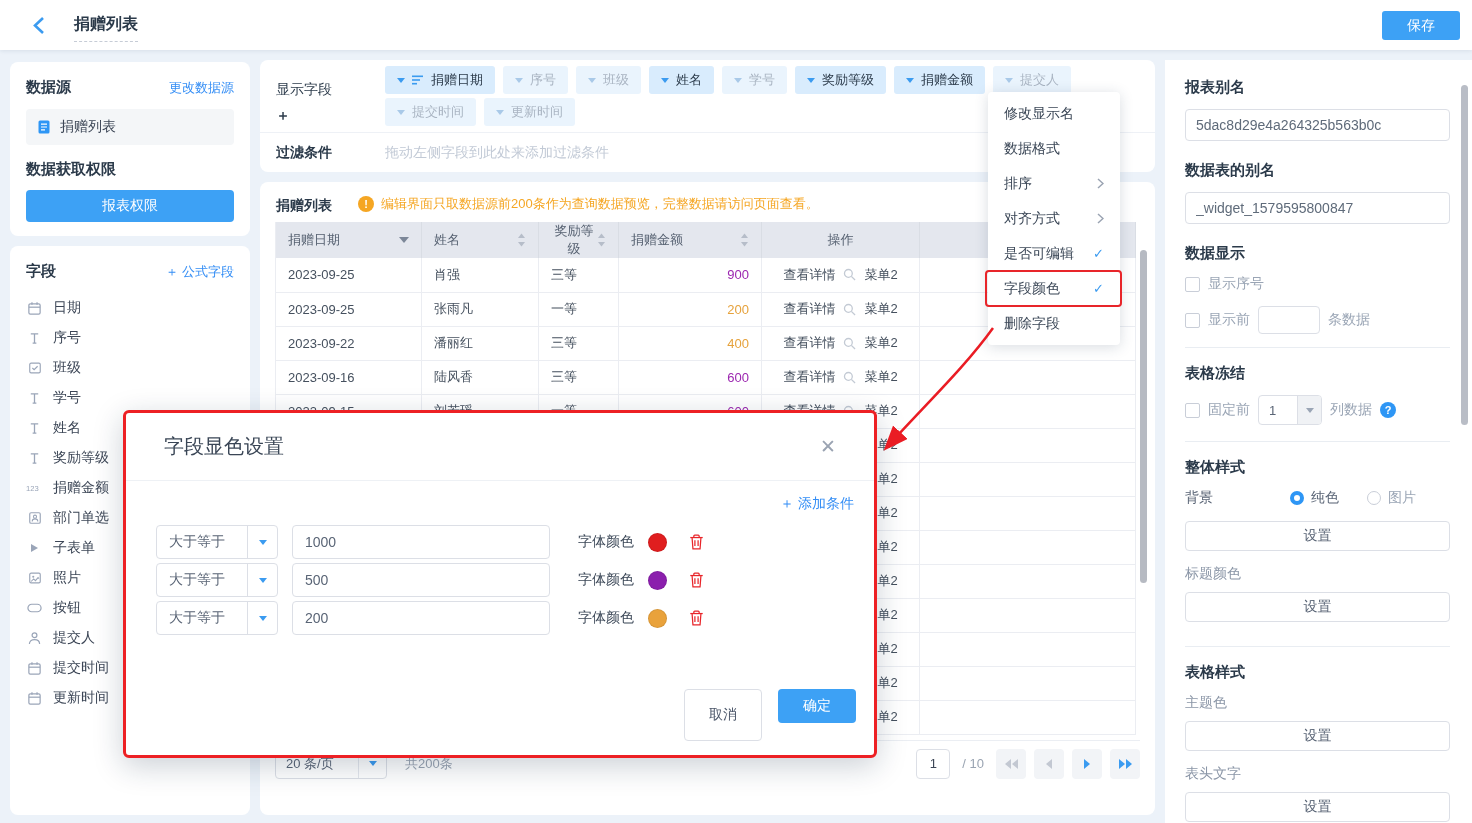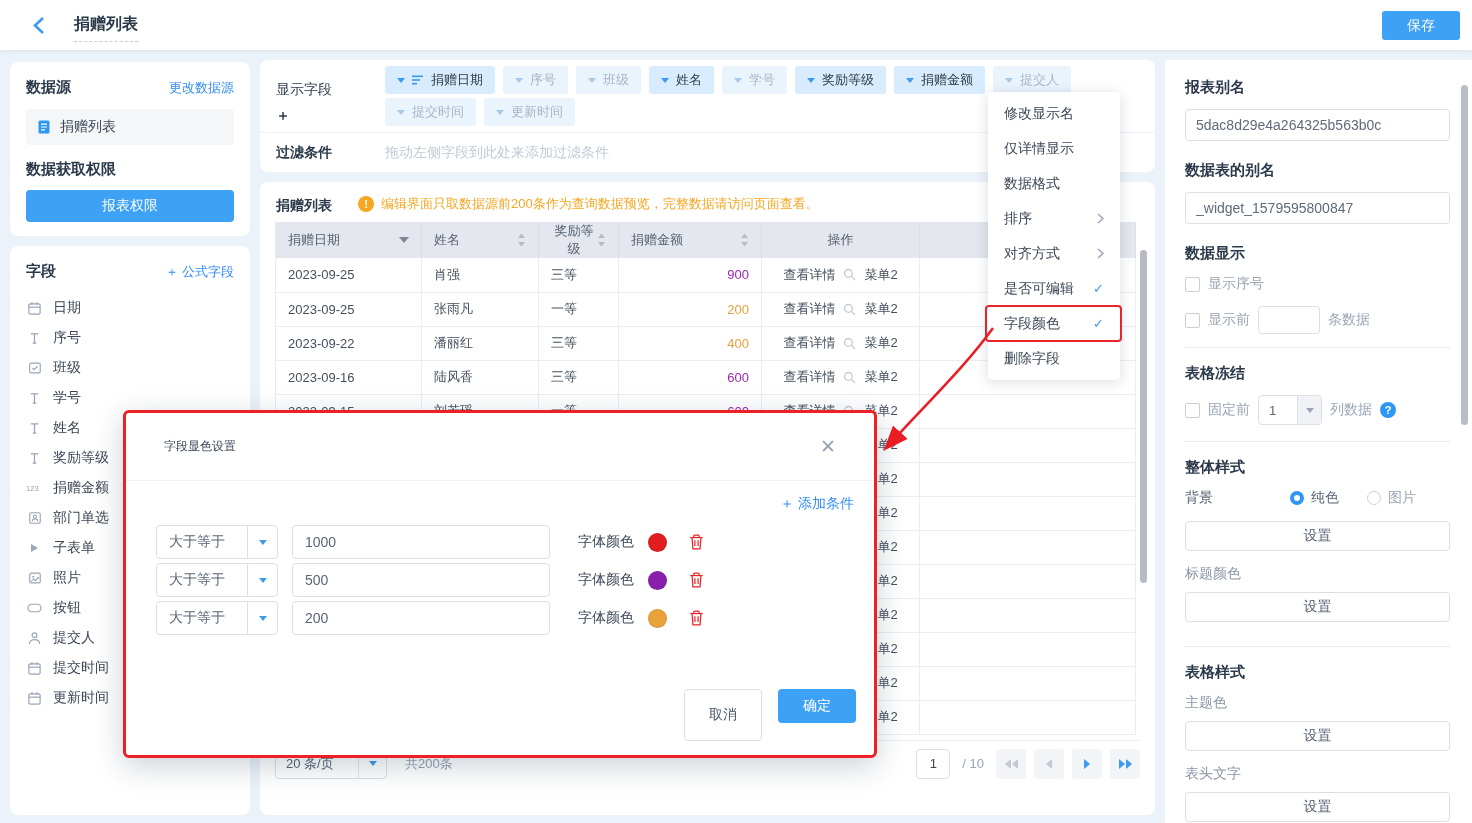--- a/index.html
+++ b/index.html
@@ -72,21 +72,21 @@
 
   
   .ctx-menu { position:absolute; left:988px; top:92px; width:132px; background:#fff; border-radius:4px; box-shadow:0 2px 14px rgba(40,60,90,.18); padding:4px 0; z-index:30; }
   .menu-item { height:35px; display:flex; align-items:center; justify-content:space-between; padding:0 16px; font-size:14px; color:#3a4656; cursor:pointer; position:relative; }
   .menu-check { color:#3b9bf0; font-size:13px; }
   .menu-hl::after { content:""; position:absolute; top:-1px; bottom:-1px; left:-3px; right:-2px; border:2px solid #e8252a; border-radius:4px; pointer-events:none; }
 
   
   .modal { position:absolute; left:123px; top:410px; width:754px; height:348px; background:#fff; border:3px solid #ed2024; border-radius:6px; box-shadow:0 8px 30px rgba(20,40,70,.22); z-index:35; }
   .modal-head { height:68px; display:flex; align-items:center; justify-content:space-between; padding:0 38px; border-bottom:1px solid #eef1f5; }
-  .modal-title { font-size:12px; color:#3a4656;text-align:center; }
+  .modal-title { font-size:20px; color:#3a4656;text-align:center; }
   .modal-close { font-size:19px; color:#9aa3b2; cursor:pointer; line-height:1; }
   .add-cond { position:absolute; right:20px; top:82px; color:#338df5; font-size:14px; cursor:pointer; }
   .modal-rows { position:absolute; left:30px; top:112px; }
   .m-row { display:flex; align-items:center; height:34px; margin-bottom:4px; }
   .m-select { width:122px; height:34px; border:1px solid #dcdfe6; border-radius:4px; display:flex; align-items:center; background:#fff; cursor:pointer; }
   .m-select .ms-txt { flex:1; padding-left:12px; font-size:14px; color:#5a6576; }
   .m-select .ms-caret { width:30px; align-self:stretch; border-left:1px solid #dcdfe6; display:flex; align-items:center; justify-content:center; }
   .m-input { margin-left:14px; width:258px; height:34px; border:1px solid #dcdfe6; border-radius:4px; padding:0 12px; font-size:14px; color:#5a6576; }
   .m-collab { margin-left:28px; font-size:14px; color:#3a4656; }
   .m-circle { margin-left:14px; width:19px; height:19px; border-radius:50%; border:1px solid rgba(0,0,0,.08); cursor:pointer; }
@@ -701,23 +701,20 @@
   </div>
 </div>
 
 <div class="vscroll"></div>
 
 <div class="ctx-menu" id="ctx-menu">
     <div class="menu-item">
       <span>修改显示名</span>
     </div>
     <div class="menu-item">
-      <span>仅详情显示</span>
-    </div>
-    <div class="menu-item">
       <span>数据格式</span>
     </div>
     <div class="menu-item">
       <span>排序</span>
       <span style="display:flex">
         <svg width="7" height="11" viewBox="0 0 7 11">
           <polyline points="1,1 6,5.5 1,10" stroke="#9aa3b2" stroke-width="1.5" fill="none"></polyline>
         </svg>
       </span>
     </div>

